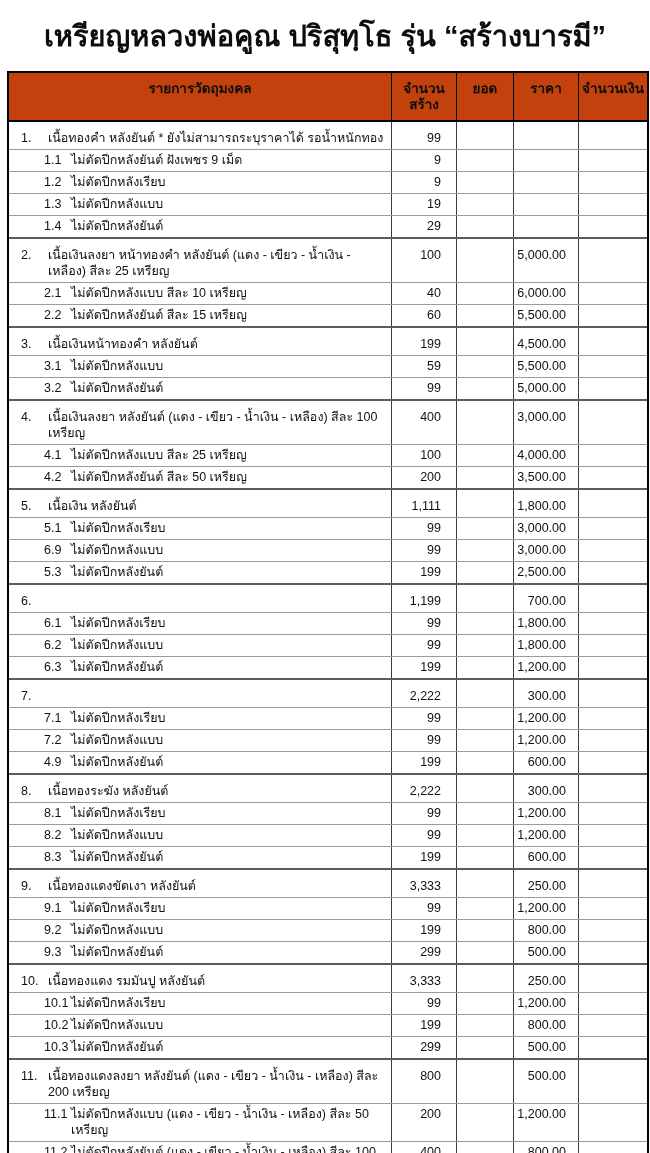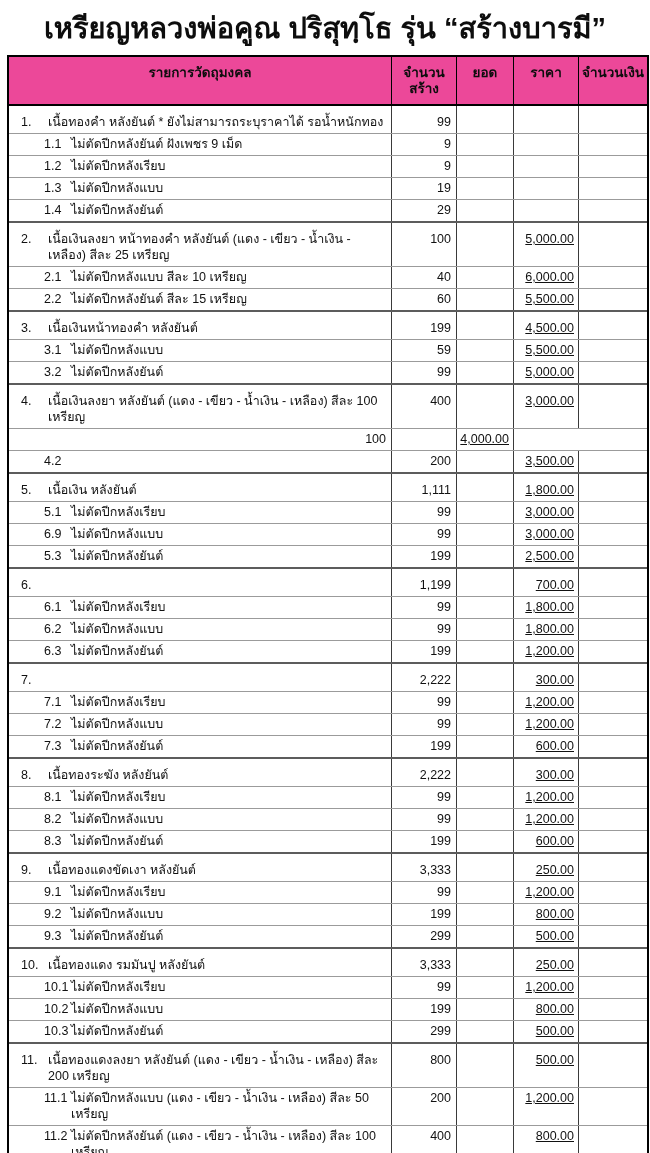--- a/index.html
+++ b/index.html
@@ -3,48 +3,48 @@
 <meta charset="utf-8">
 <style>
   html,body{margin:0;padding:0;}
   body{
     width:650px;height:1153px;background:#ffffff;overflow:hidden;
     font-family:"Liberation Sans","DejaVu Sans",sans-serif;color:#111;
   }
   .page{width:650px;height:1153px;position:relative;}
   .title{
     text-align:center;font-weight:bold;font-size:29px;line-height:34px;
-    margin:0;padding:11px 0 10px 0;color:#0d0d0d;
+    margin:8px;padding:11px 0 10px 0;color:#0d0d0d;
   }
   .amulet-table{
     margin:0 5px 0 7px;width:638px;
     border:2px solid #000;border-bottom-width:6px;
     box-sizing:content-box;
   }
   .thead{
     display:grid;grid-template-columns:383px 65px 57px 65px 68px;
-    background:#ec4899;border-bottom:2px solid #000;
+    background:#c2410c;border-bottom:2px solid #000;
   }
   .thead .hc{
     font-weight:bold;font-size:13.5px;line-height:16px;text-align:center;
     padding:8px 2px 7px 2px;border-right:1px solid #000;color:#0d0d0d;
   }
   .thead .hc:last-child{border-right:0;}
   .row{display:grid;grid-template-columns:383px 65px 57px 65px 68px;border-top:1px solid #9b9b9b;}
   .row.main,.row.full{border-top:2px solid #5c5c5c;}
   .tbody .row:first-child{border-top:0;}
   .c{border-right:1px solid #3a3a3a;font-size:12.5px;line-height:16px;
      padding-top:2px;padding-bottom:2px;box-sizing:border-box;}
   .c:last-child{border-right:0;}
   .row.main>.c{padding-top:8px;padding-bottom:3px;}
   .row.sub>.c{padding-top:2px;padding-bottom:3px;}
   .qty,.total,.price,.amount{text-align:right;}
-  .qty{padding-right:5px;}
+  .qty{padding-right:15px;}
   .total{padding-right:10px;}
-  .price{padding-right:4px;text-decoration:underline;}
+  .price{padding-right:12px;}
   .amount{padding-right:10px;}
   .line{display:flex;align-items:baseline;}
   .row.main .line{padding-left:12px;}
   .row.sub .line{padding-left:35px;}
   .no{flex:none;width:27px;}
   .lb{flex:1;padding-right:6px;}
 </style>
 </head>
 <body>
 
@@ -199,29 +199,36 @@
               <span class="no">4.</span>
               <span class="lb">เนื้อเงินลงยา หลังยันต์ (แดง - เขียว - น้ำเงิน - เหลือง) สีละ 100 เหรียญ</span>
             </div>
           </div>
           <div class="c qty">400</div>
           <div class="c total"></div>
           <div class="c price">3,000.00</div>
           <div class="c amount"></div>
         </div>
         <div class="row sub">
+          <div class="c item">
+            <div class="line">
+              <span class="no">4.1</span>
+              <span class="lb">ไม่ตัดปีกหลังแบบ สีละ 25 เหรียญ</span>
+            </div>
+          </div>
           <div class="c qty">100</div>
           <div class="c total"></div>
           <div class="c price">4,000.00</div>
           <div class="c amount"></div>
         </div>
         <div class="row sub">
           <div class="c item">
             <div class="line">
               <span class="no">4.2</span>
+              <span class="lb">ไม่ตัดปีกหลังยันต์ สีละ 50 เหรียญ</span>
             </div>
           </div>
           <div class="c qty">200</div>
           <div class="c total"></div>
           <div class="c price">3,500.00</div>
           <div class="c amount"></div>
         </div>
         <div class="row main">
           <div class="c item">
             <div class="line">
@@ -348,21 +355,21 @@
             </div>
           </div>
           <div class="c qty">99</div>
           <div class="c total"></div>
           <div class="c price">1,200.00</div>
           <div class="c amount"></div>
         </div>
         <div class="row sub">
           <div class="c item">
             <div class="line">
-              <span class="no">7.3</span>
+              <span class="no">4.9</span>
               <span class="lb">ไม่ตัดปีกหลังยันต์</span>
             </div>
           </div>
           <div class="c qty">199</div>
           <div class="c total"></div>
           <div class="c price">600.00</div>
           <div class="c amount"></div>
         </div>
         <div class="row main">
           <div class="c item">

